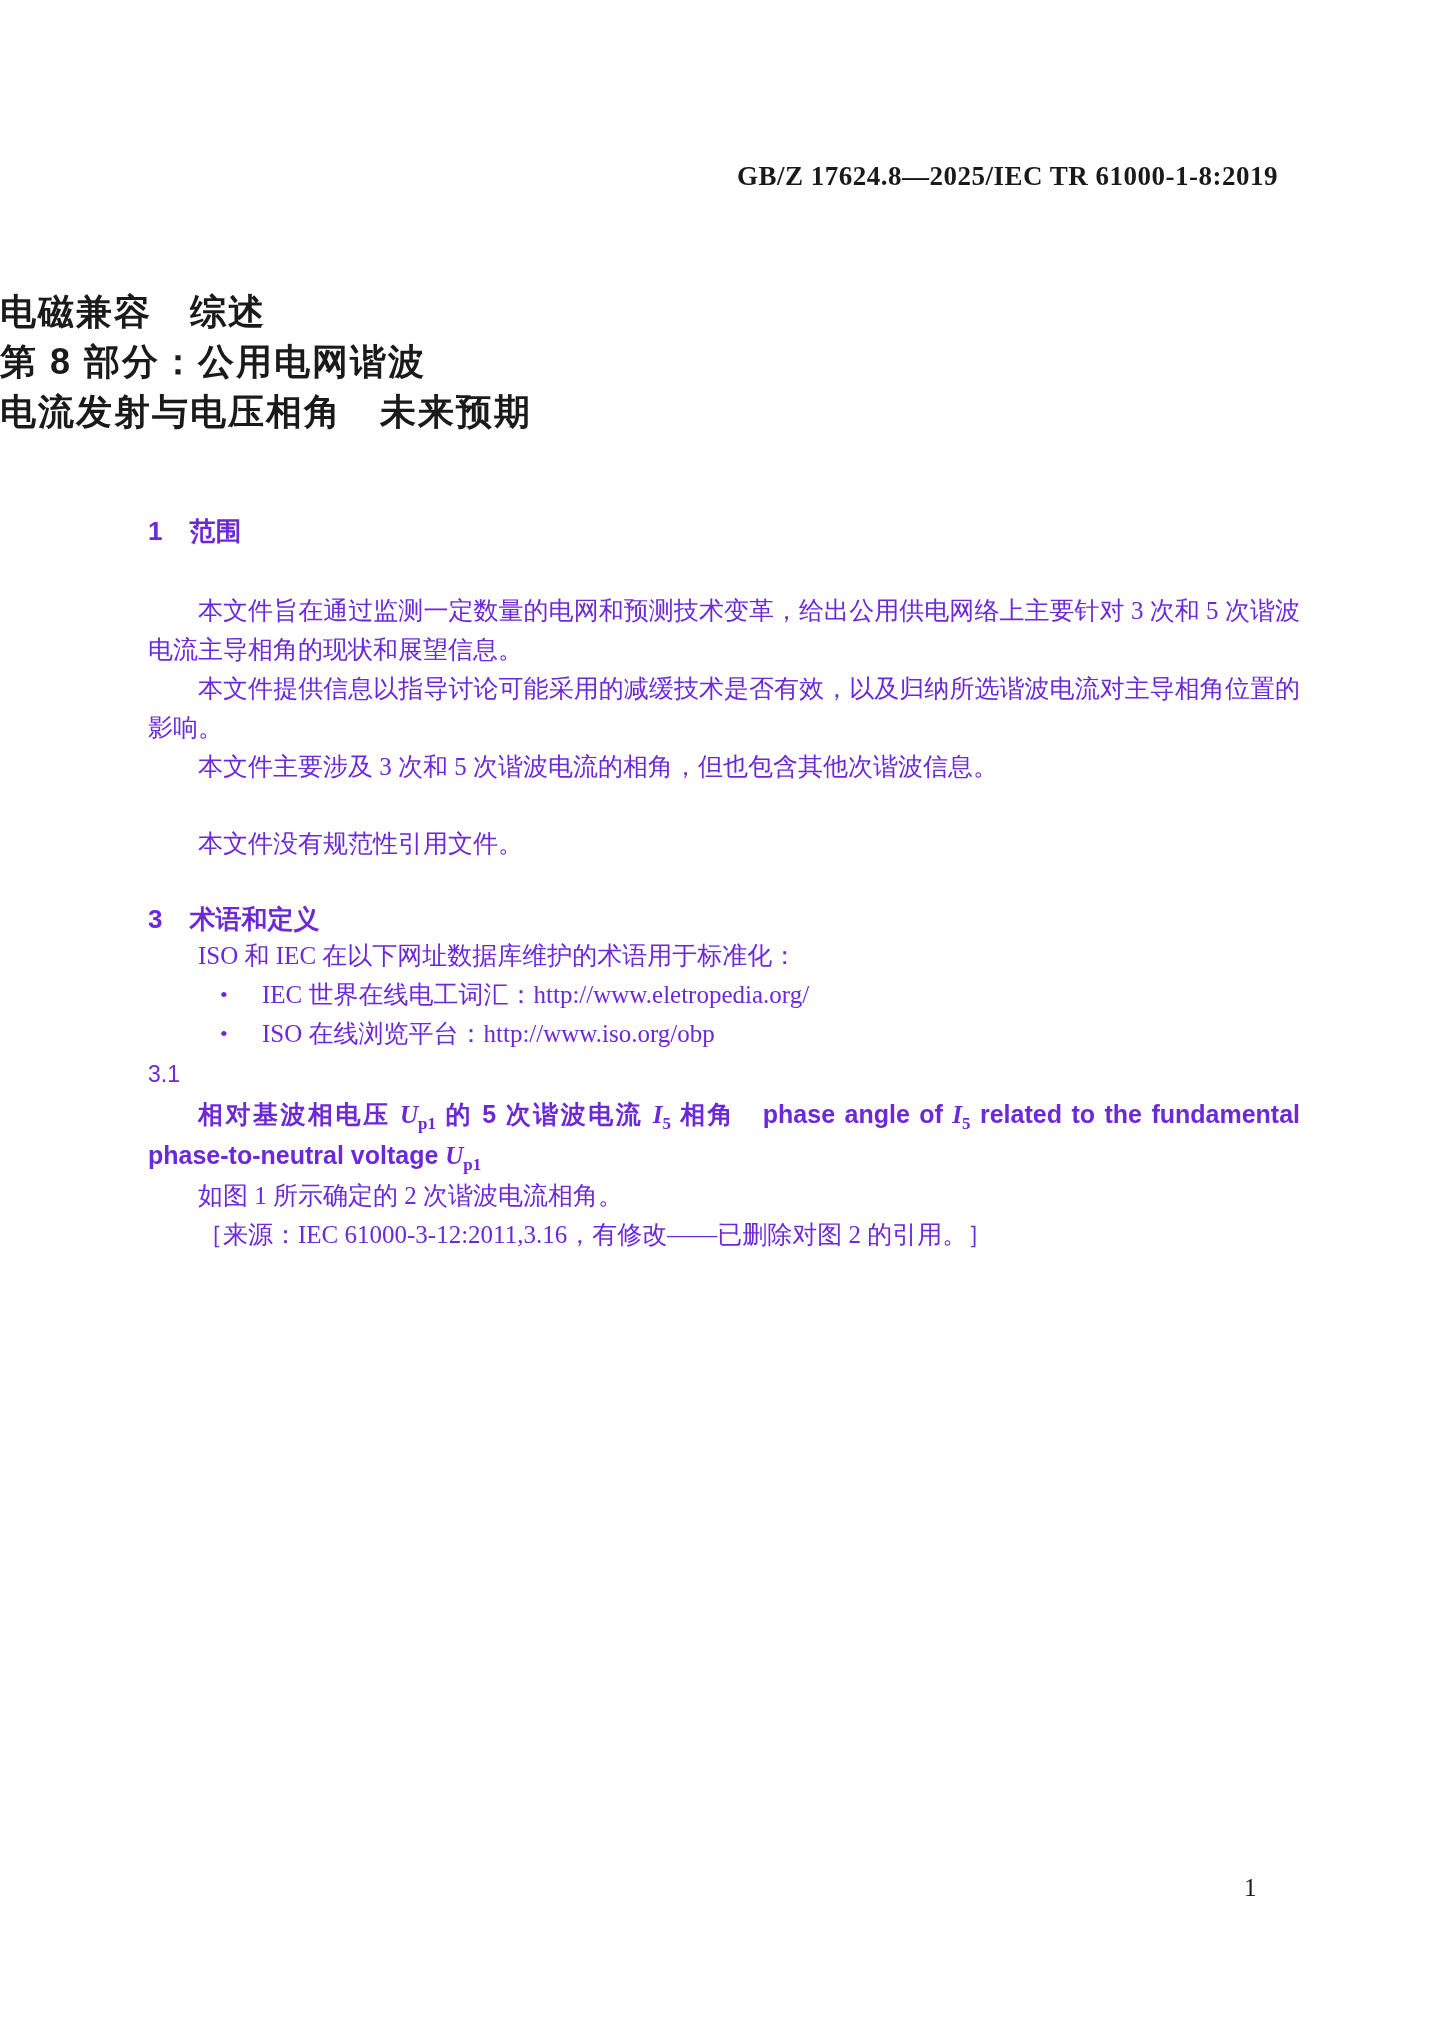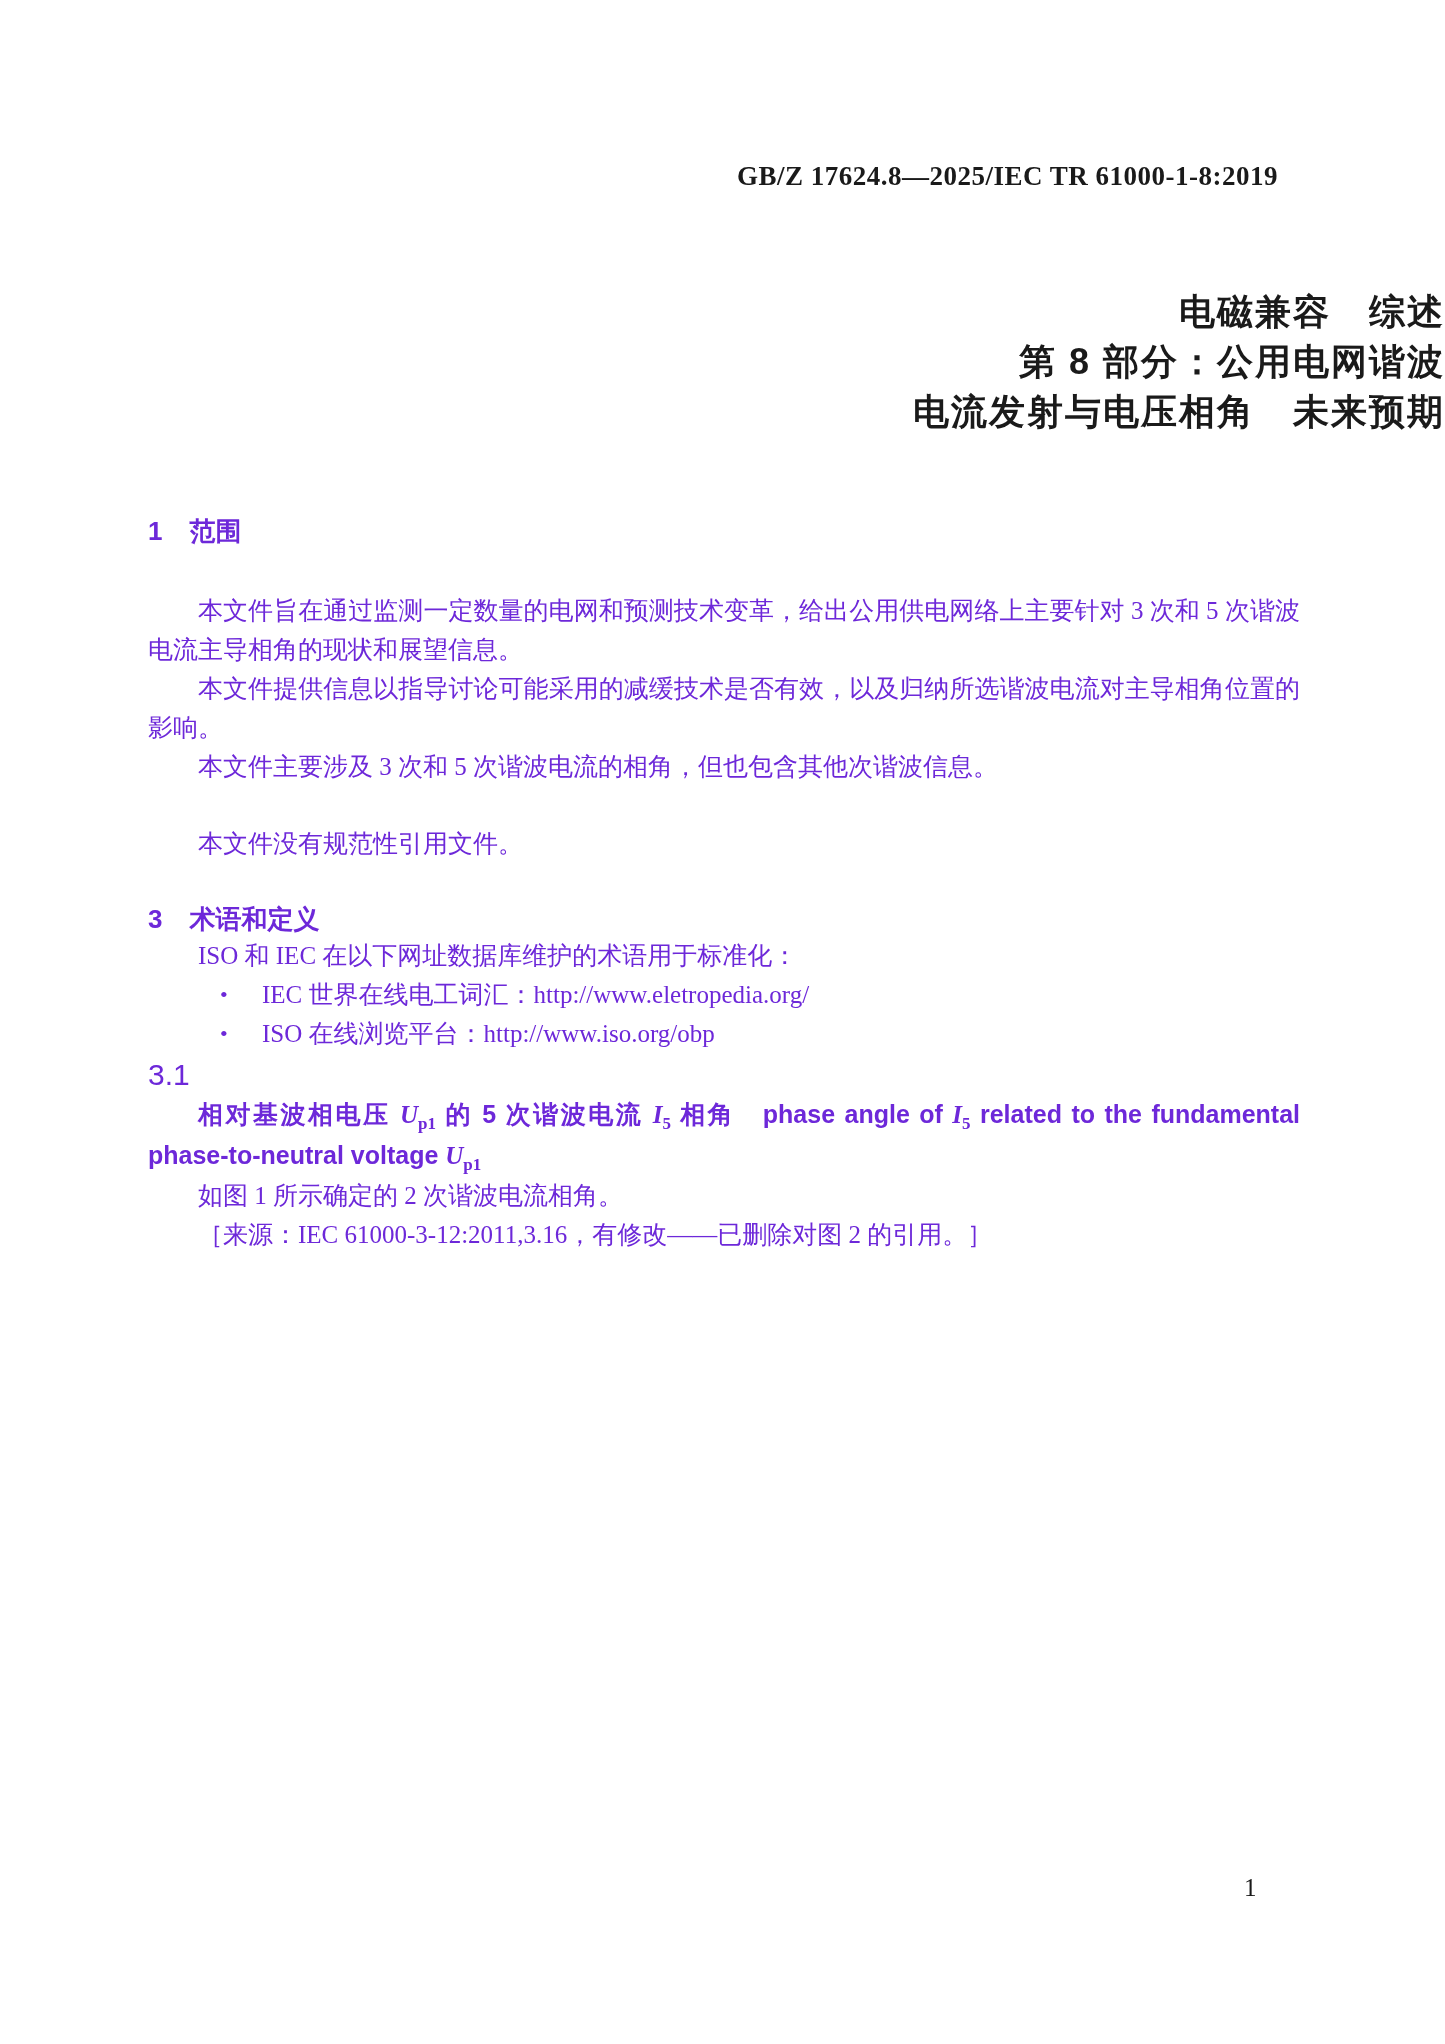--- a/index.html
+++ b/index.html
@@ -10,21 +10,21 @@
     background:#ffffff; color:#1a1a1a; overflow:hidden;
   }
   .doc-header {
     position:absolute; top:161px; right:167px;
     font-family:"Liberation Serif","DejaVu Serif",serif;
     font-weight:700; font-size:27px; letter-spacing:0.5px;
     white-space:nowrap;
   }
   .title-block {
     position:absolute; top:287px; left:0; width:100%;
-    text-align:right;
+    text-align:left;
     font-family:"Liberation Sans","DejaVu Sans",sans-serif;
     font-weight:700;
   }
   .title-line { font-size:36px; line-height:50px; letter-spacing:2px; }
   .content {
     position:absolute; left:148px; top:510px; width:1152px;
     font-size:25px; color:#6d28d9;
   }
   .sec-heading {
     font-family:"Liberation Sans","DejaVu Sans",sans-serif;
@@ -32,21 +32,21 @@
   }
   .sec-num { display:inline-block; margin-right:27px; }
   p.body {
     line-height:39px; text-align:justify; text-align-last:left;
     text-indent:50px;
   }
   .bullet-item { position:relative; line-height:39px; padding-left:114px; }
   .bullet-item .bullet { position:absolute; left:72px; top:0; font-size:22px; }
   .def-num {
     font-family:"Liberation Sans","DejaVu Sans",sans-serif;
-    font-size:30px; line-height:39px; margin-top:2px;
+    font-size:23px; line-height:39px; margin-top:2px;
   }
   .def-term {
     line-height:40px; text-align:justify; text-align-last:left;
     text-indent:50px; font-weight:700;
   }
   .def-term .zh { font-family:"Liberation Sans","DejaVu Sans",sans-serif; }
   .def-term .en { font-family:Liberation Sans, sans-serif; }
   .sym { font-family:"Liberation Serif","DejaVu Serif",serif; font-style:italic; font-weight:700; }
   sub.ss { font-size:17px; line-height:0; font-style:normal; font-weight:700; }
   .note-line { line-height:38px; }

